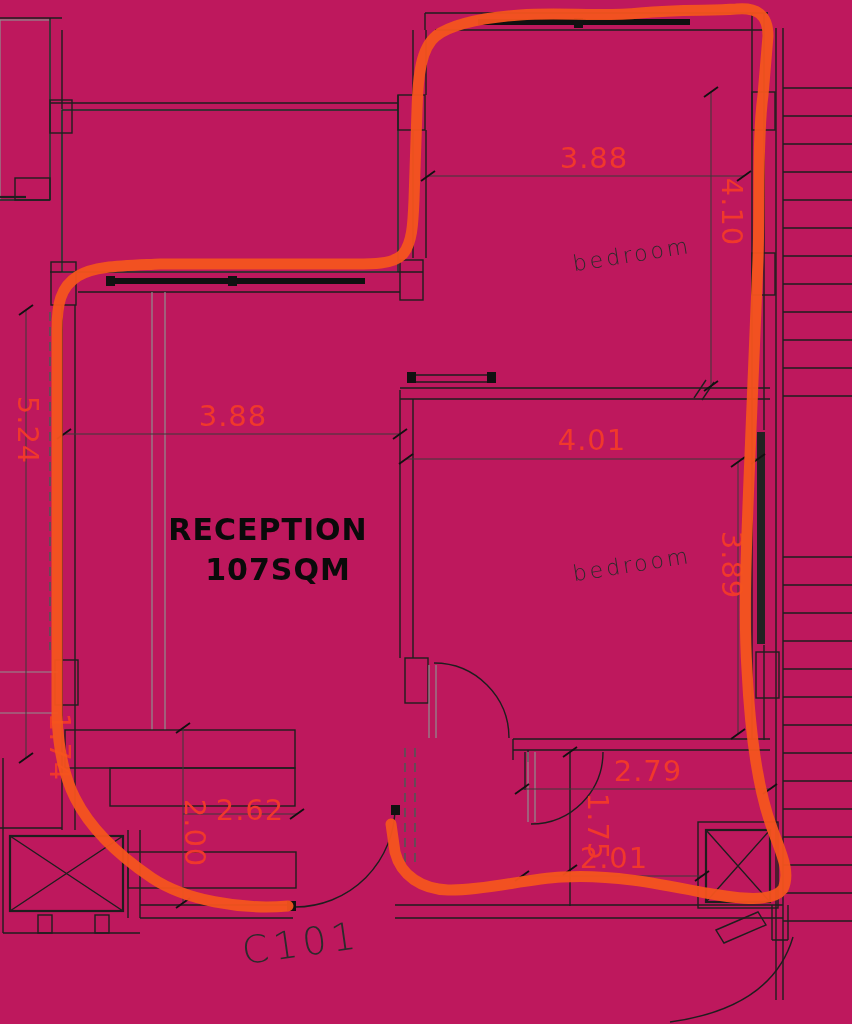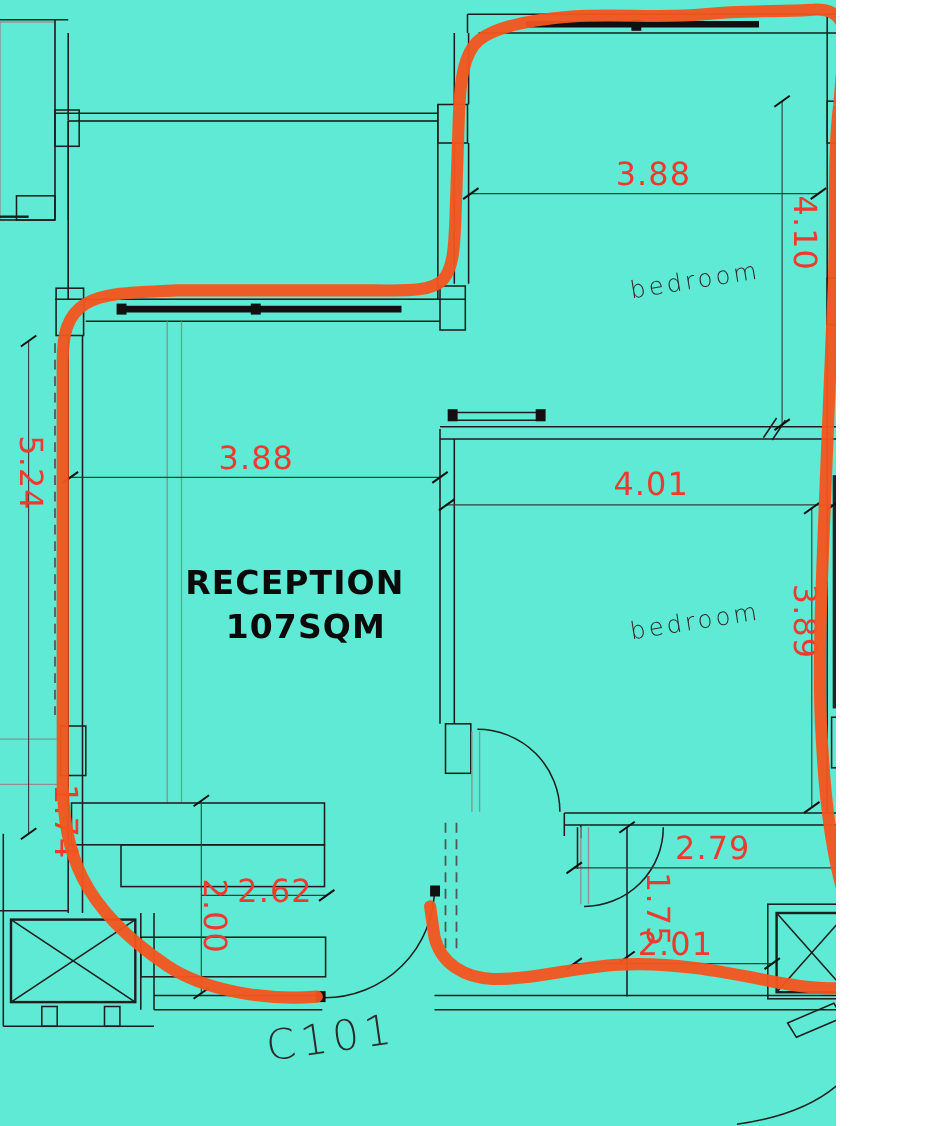--- a/index.html
+++ b/index.html
@@ -1,16 +1,16 @@
 <!DOCTYPE html>
 <html><head>
 <meta charset="utf-8">
 <style>
   html,body{margin:0;padding:0;background:#ffffff;}
-  .plan-wrap{position:relative;width:760px;height:1024px;background:#5eead4;overflow:hidden;}
+  .plan-wrap{position:relative;width:852px;height:1024px;background:#be185d;overflow:hidden;}
   svg{display:block;}
   
   .ln   {stroke:#1e1e1e;stroke-width:1.4;fill:none;}
   .ln2  {stroke:#1e1e1e;stroke-width:2.2;fill:none;}
   .lng  {stroke:#8f8f8f;stroke-width:1.2;fill:none;}
   .dash {stroke:#555;stroke-width:1.6;fill:none;stroke-dasharray:9 6;}
   .glaz {stroke:#101010;stroke-width:6;fill:none;}
   .tick {stroke:#111;stroke-width:1.8;fill:none;}
   .dimln{stroke:#3a3a3a;stroke-width:1;fill:none;}
   .hl   {stroke:#f4541d;stroke-width:11;fill:none;stroke-linecap:round;stroke-linejoin:round;opacity:.95;}

